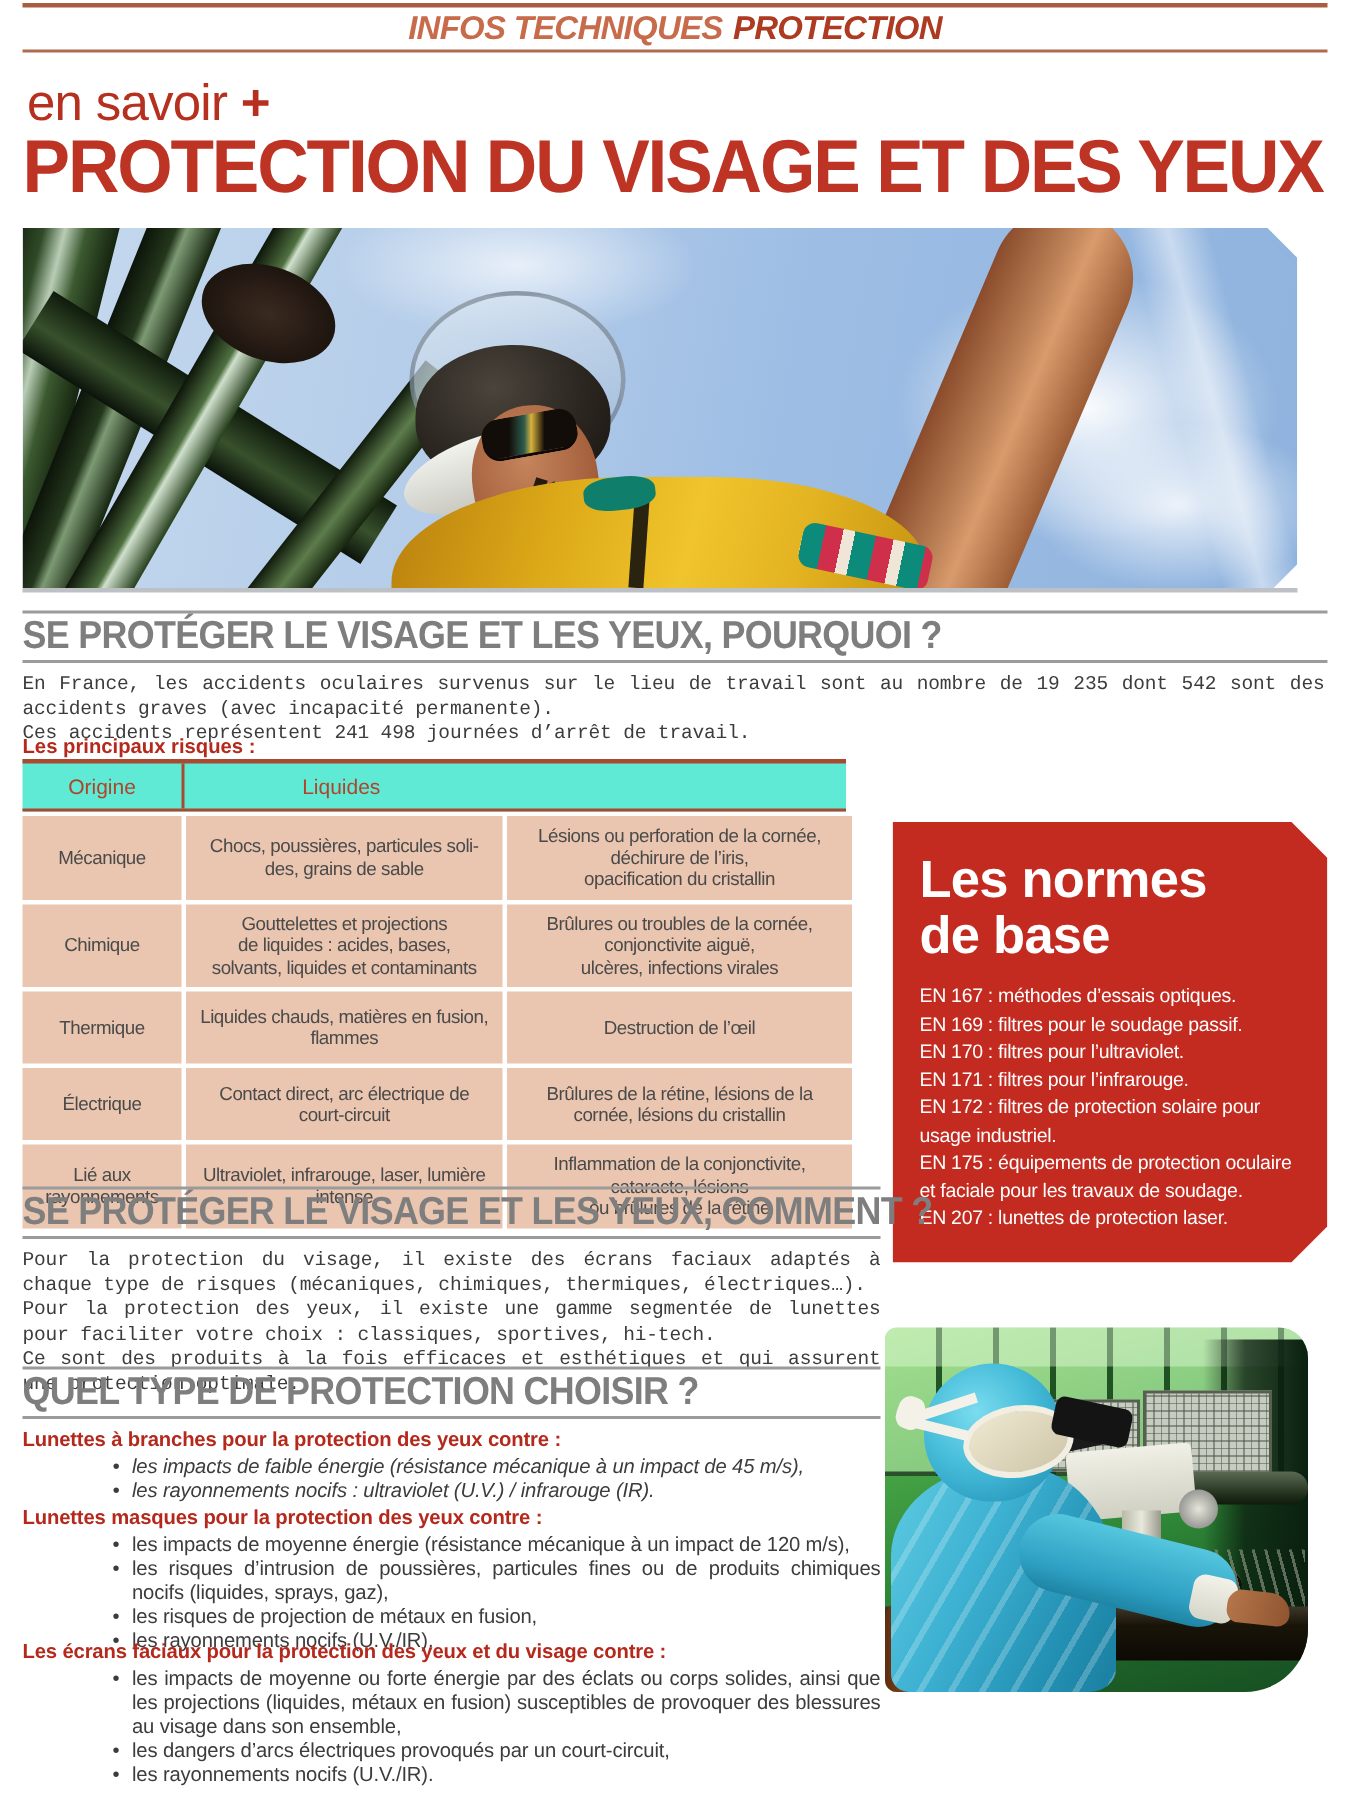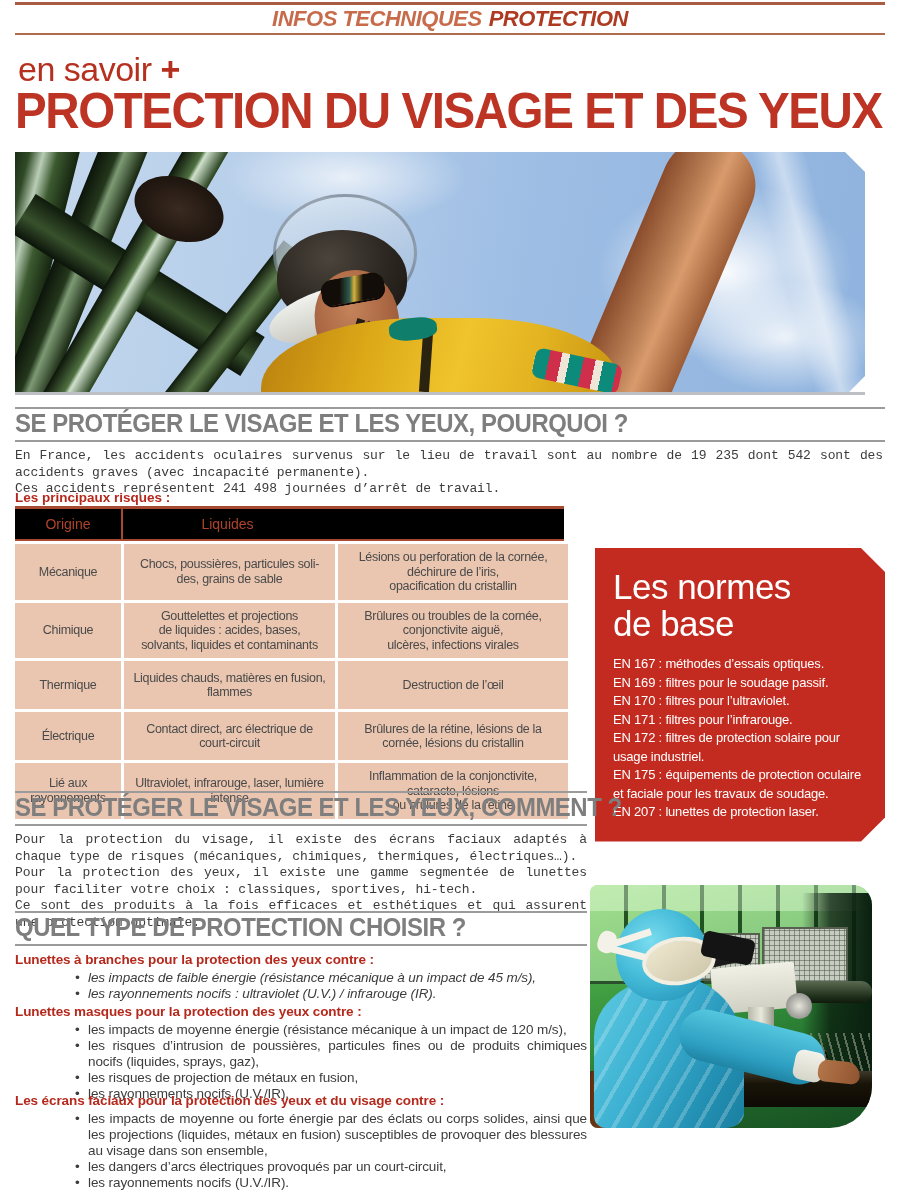--- a/index.html
+++ b/index.html
@@ -53,30 +53,30 @@
   
   .hr-gray{height:2px;background:#9b9b9b;}
   .sec-heading{font-size:26px;font-weight:bold;color:#7e7e7e;letter-spacing:-.5px;line-height:1;}
 
   
   .para{font-size:13px;line-height:16.5px;color:#3c3c3c;text-align:justify;letter-spacing:-.1px;font-family:Liberation Mono, monospace;}
   .risks-label{font-size:13.5px;font-weight:bold;color:#b5291d;}
 
   
   .tbl{left:15px;top:506px;width:549px;}
-  .tbl-head{display:grid;grid-template-columns:106px 211px 230px;background:#000000;border-top:3px solid #a84a31;border-bottom:2px solid #a84a31;}
+  .tbl-head{display:grid;grid-template-columns:106px 211px 230px;background:#5eead4;border-top:3px solid #a84a31;border-bottom:2px solid #a84a31;}
   .tbl-head .hcell{padding:7px 2px;color:#b0442b;font-size:14px;text-align:center;border-left:2px solid #a84a31;}
   .tbl-head .hcell:first-child{border-left:none;}
   .tbl-body{display:grid;grid-template-columns:106px 211px 230px;gap:3px;background:#fff;margin-top:3px;}
   .tbl-body .cell{background:#eac6b0;color:#4a4a4a;font-size:12.5px;line-height:14.5px;letter-spacing:-.3px;display:flex;align-items:center;justify-content:center;text-align:center;padding:6px 2px;min-height:36px;white-space:pre-line;}
 
   
   .norms{left:595px;top:548px;width:290px;min-height:282px;background:#c32b20;color:#fff;padding:20px 18px;box-sizing:border-box;
     clip-path:polygon(0 0,calc(100% - 24px) 0,100% 24px,100% calc(100% - 24px),calc(100% - 24px) 100%,0 100%);}
-  .norms-title{font-size:35px;line-height:37px;font-weight:400;letter-spacing:-.5px;margin-bottom:13px;}
+  .norms-title{font-size:35px;line-height:37px;font-weight:700;letter-spacing:-.5px;margin-bottom:13px;}
   .norms-item{font-size:13px;line-height:18.5px;letter-spacing:-.2px;}
 
   
   .grp-title{font-size:13.5px;font-weight:bold;color:#b5291d;letter-spacing:-.1px;}
   .blist{padding:0;margin:0;list-style:none;}
   .blist li{position:relative;font-size:13.5px;line-height:16px;color:#3c3c3c;padding-left:13px;text-align:justify;letter-spacing:-.1px;}
   .blist li::before{content:"\2022";position:absolute;left:0;top:0;}
 
   
   .photo2{left:590px;top:885px;width:282px;height:243px;overflow:hidden;border-radius:8px 20px 42px 8px;}

